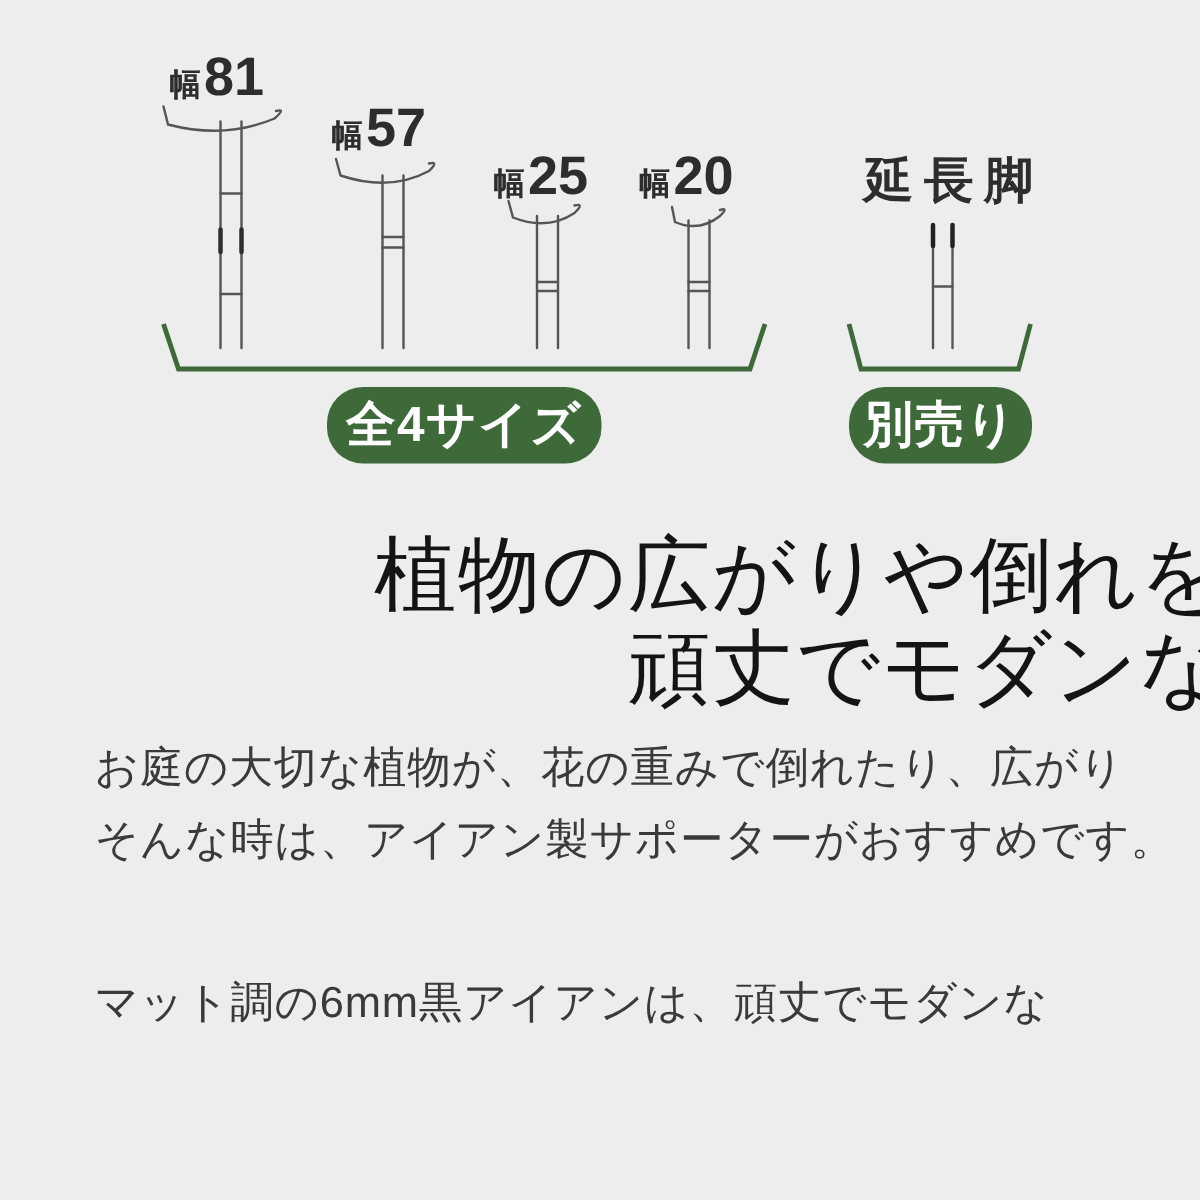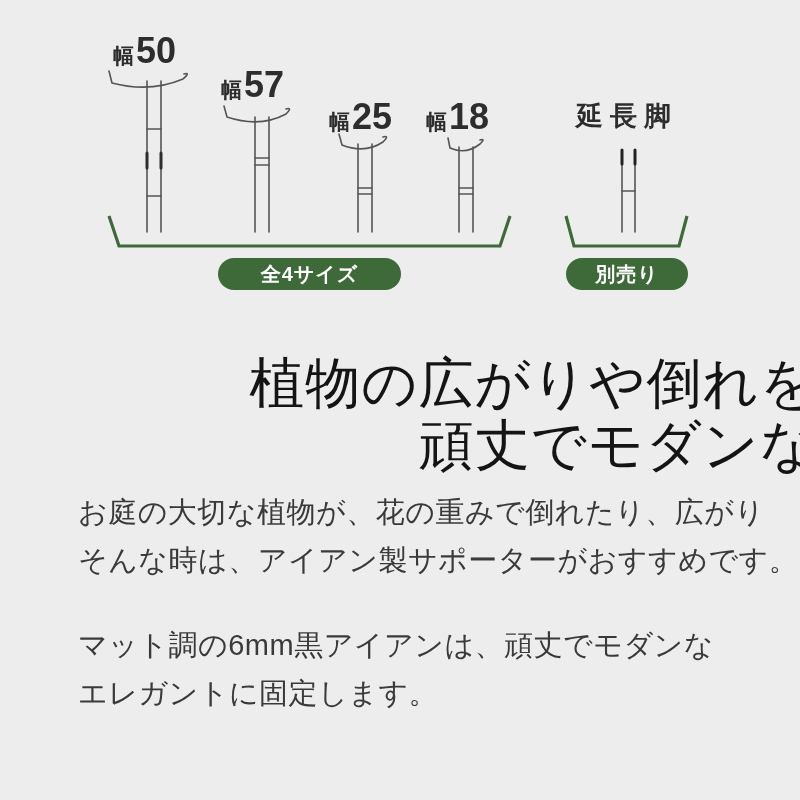--- a/index.html
+++ b/index.html
@@ -19,27 +19,27 @@
     color:#2d2d2d;font-weight:600;white-space:nowrap;
   }
   .size-label .prefix{font-size:21px;margin-right:2px;}
   .size-label .num{font-size:36px;letter-spacing:0px;}
   .lbl-45{left:113px;top:30px;}
   .lbl-35{left:221px;top:64px;}
   .lbl-25{left:329px;top:96px;}
   .lbl-18{left:426px;top:96px;}
   .ext-label{
     position:absolute;left:576px;top:98px;
-    font-size:27px;font-weight:600;color:#2d2d2d;
+    font-size:33px;font-weight:600;color:#2d2d2d;
     letter-spacing:7px;white-space:nowrap;
   }
   .badge{
-    position:absolute;top:258px;height:32px;
+    position:absolute;top:258px;height:51px;
     background:#3e6939;border-radius:24px;
-    color:#ffffff;font-weight:700;font-size:20px;
+    color:#ffffff;font-weight:700;font-size:33px;
     display:flex;align-items:center;justify-content:center;
     letter-spacing:1px;white-space:nowrap;
   }
   .badge-sizes{left:218px;width:183px;}
   .badge-sold{left:566px;width:122px;}
   
   .heading{
     position:absolute;left:0;top:336px;width:800px;
     margin:17px;text-align:right;
     font-family:"Liberation Serif","DejaVu Serif",serif;
@@ -48,22 +48,22 @@
     letter-spacing:1px;
   }
   
   .body-para{
     position:absolute;left:63px;width:690px;margin:0;
     font-size:29px;line-height:47.5px;
     font-weight:500;color:#3a3a3a;
     letter-spacing:0.5px;white-space:nowrap;
   }
   .para-1{top:489px;}
-  .para-2{top:622px;}
-  .body-para span{display:block;margin-left:15px;}
+  .para-2{top:646px;}
+  .body-para span{display:block;}
 </style>
 </head>
 <body>
 
 <div class="page">
 
   <div class="illustration">
 
     <svg width="800" height="320" viewBox="0 0 800 320">
 
@@ -101,46 +101,45 @@
       <g stroke="#3e6939" stroke-width="3.2" fill="none" stroke-linecap="butt">
         <path d="M109,216 L119,246 L500,246 L510,216"></path>
       </g>
       <g stroke="#3e6939" stroke-width="3.2" fill="none" stroke-linecap="butt">
         <path d="M566,216 L574,246 L679,246 L687,216"></path>
       </g>
     </svg>
 
     <div class="size-label lbl-45">
       <span class="prefix">幅</span>
-      <span class="num">50</span>
+      <span class="num">81</span>
     </div>
     <div class="size-label lbl-35">
       <span class="prefix">幅</span>
       <span class="num">57</span>
     </div>
     <div class="size-label lbl-25">
       <span class="prefix">幅</span>
       <span class="num">25</span>
     </div>
     <div class="size-label lbl-18">
       <span class="prefix">幅</span>
-      <span class="num">18</span>
+      <span class="num">20</span>
     </div>
 
     <div class="ext-label">延長脚</div>
 
     <div class="badge badge-sizes">全4サイズ</div>
     <div class="badge badge-sold">別売り</div>
   </div>
 
   <h1 class="heading"><span>植物の広がりや倒れを</span><br><span>頑丈でモダンな</span></h1>
 
   <p class="body-para para-1">
     <span>お庭の大切な植物が、花の重みで倒れたり、広がり</span>
     <span>そんな時は、アイアン製サポーターがおすすめです。</span>
   </p>
 
   <p class="body-para para-2">
     <span>マット調の6mm黒アイアンは、頑丈でモダンな</span>
-    <span>エレガントに固定します。</span>
   </p>
 
 </div>
 
 </body></html>

